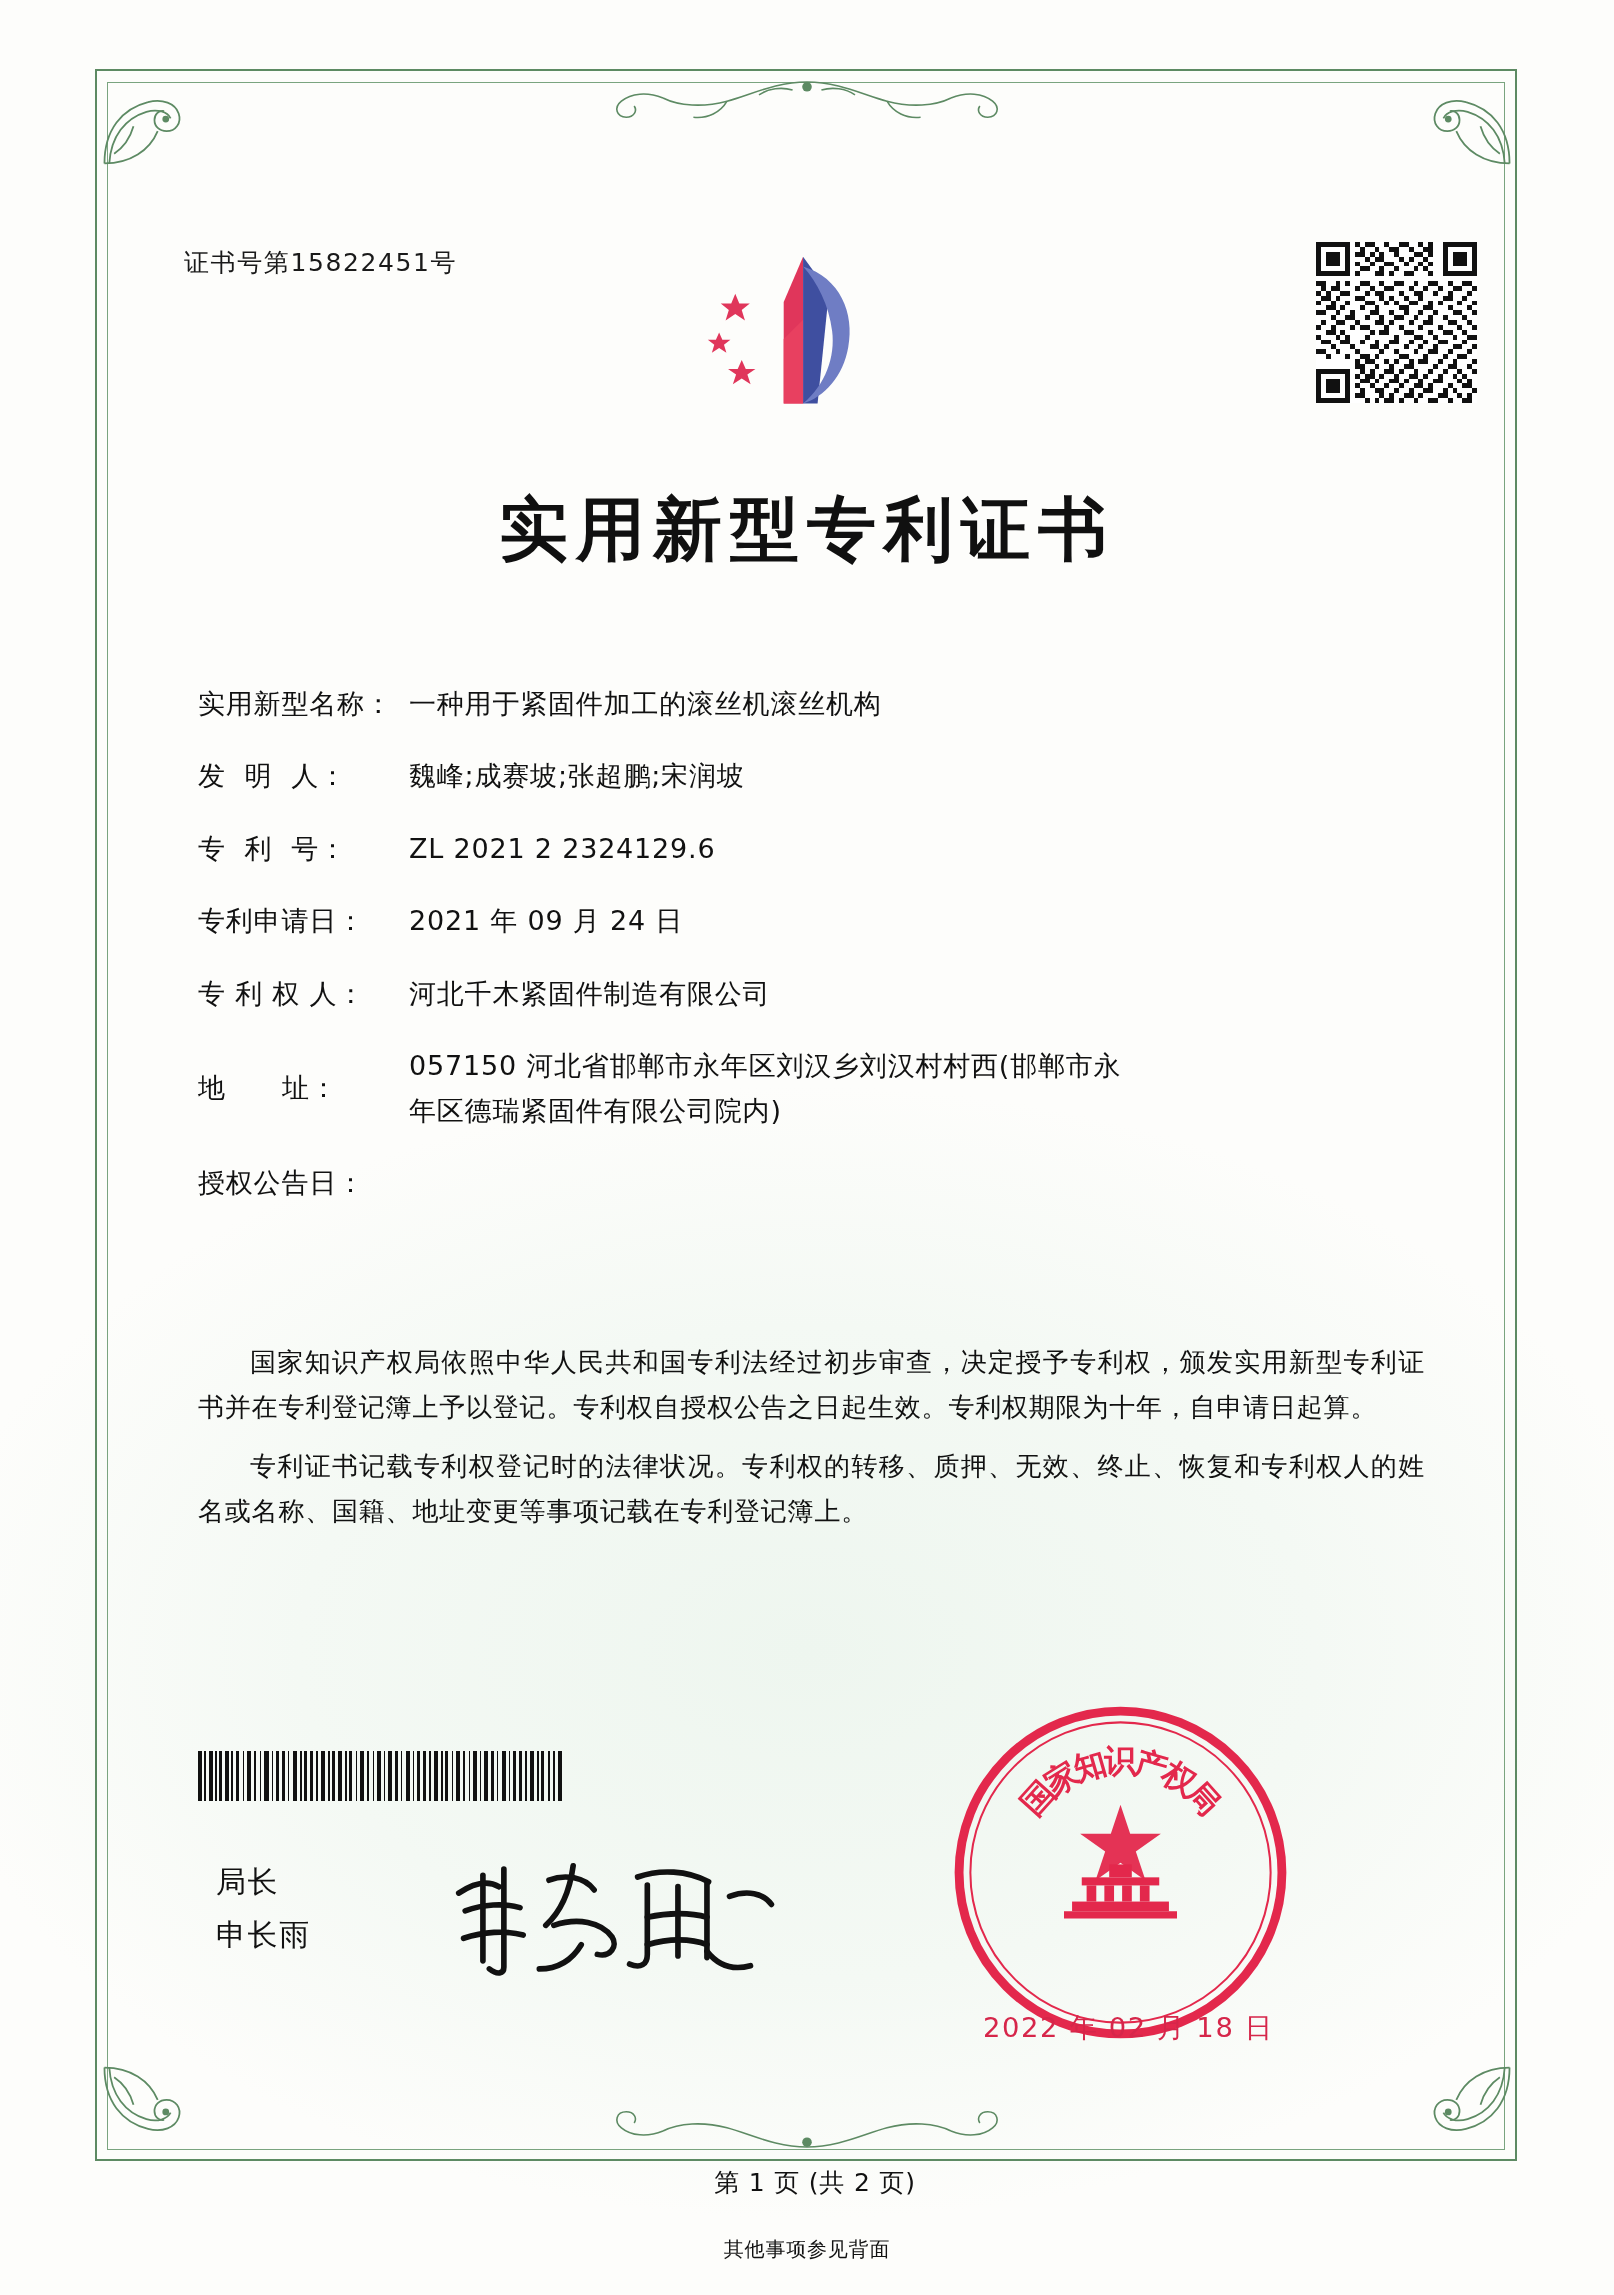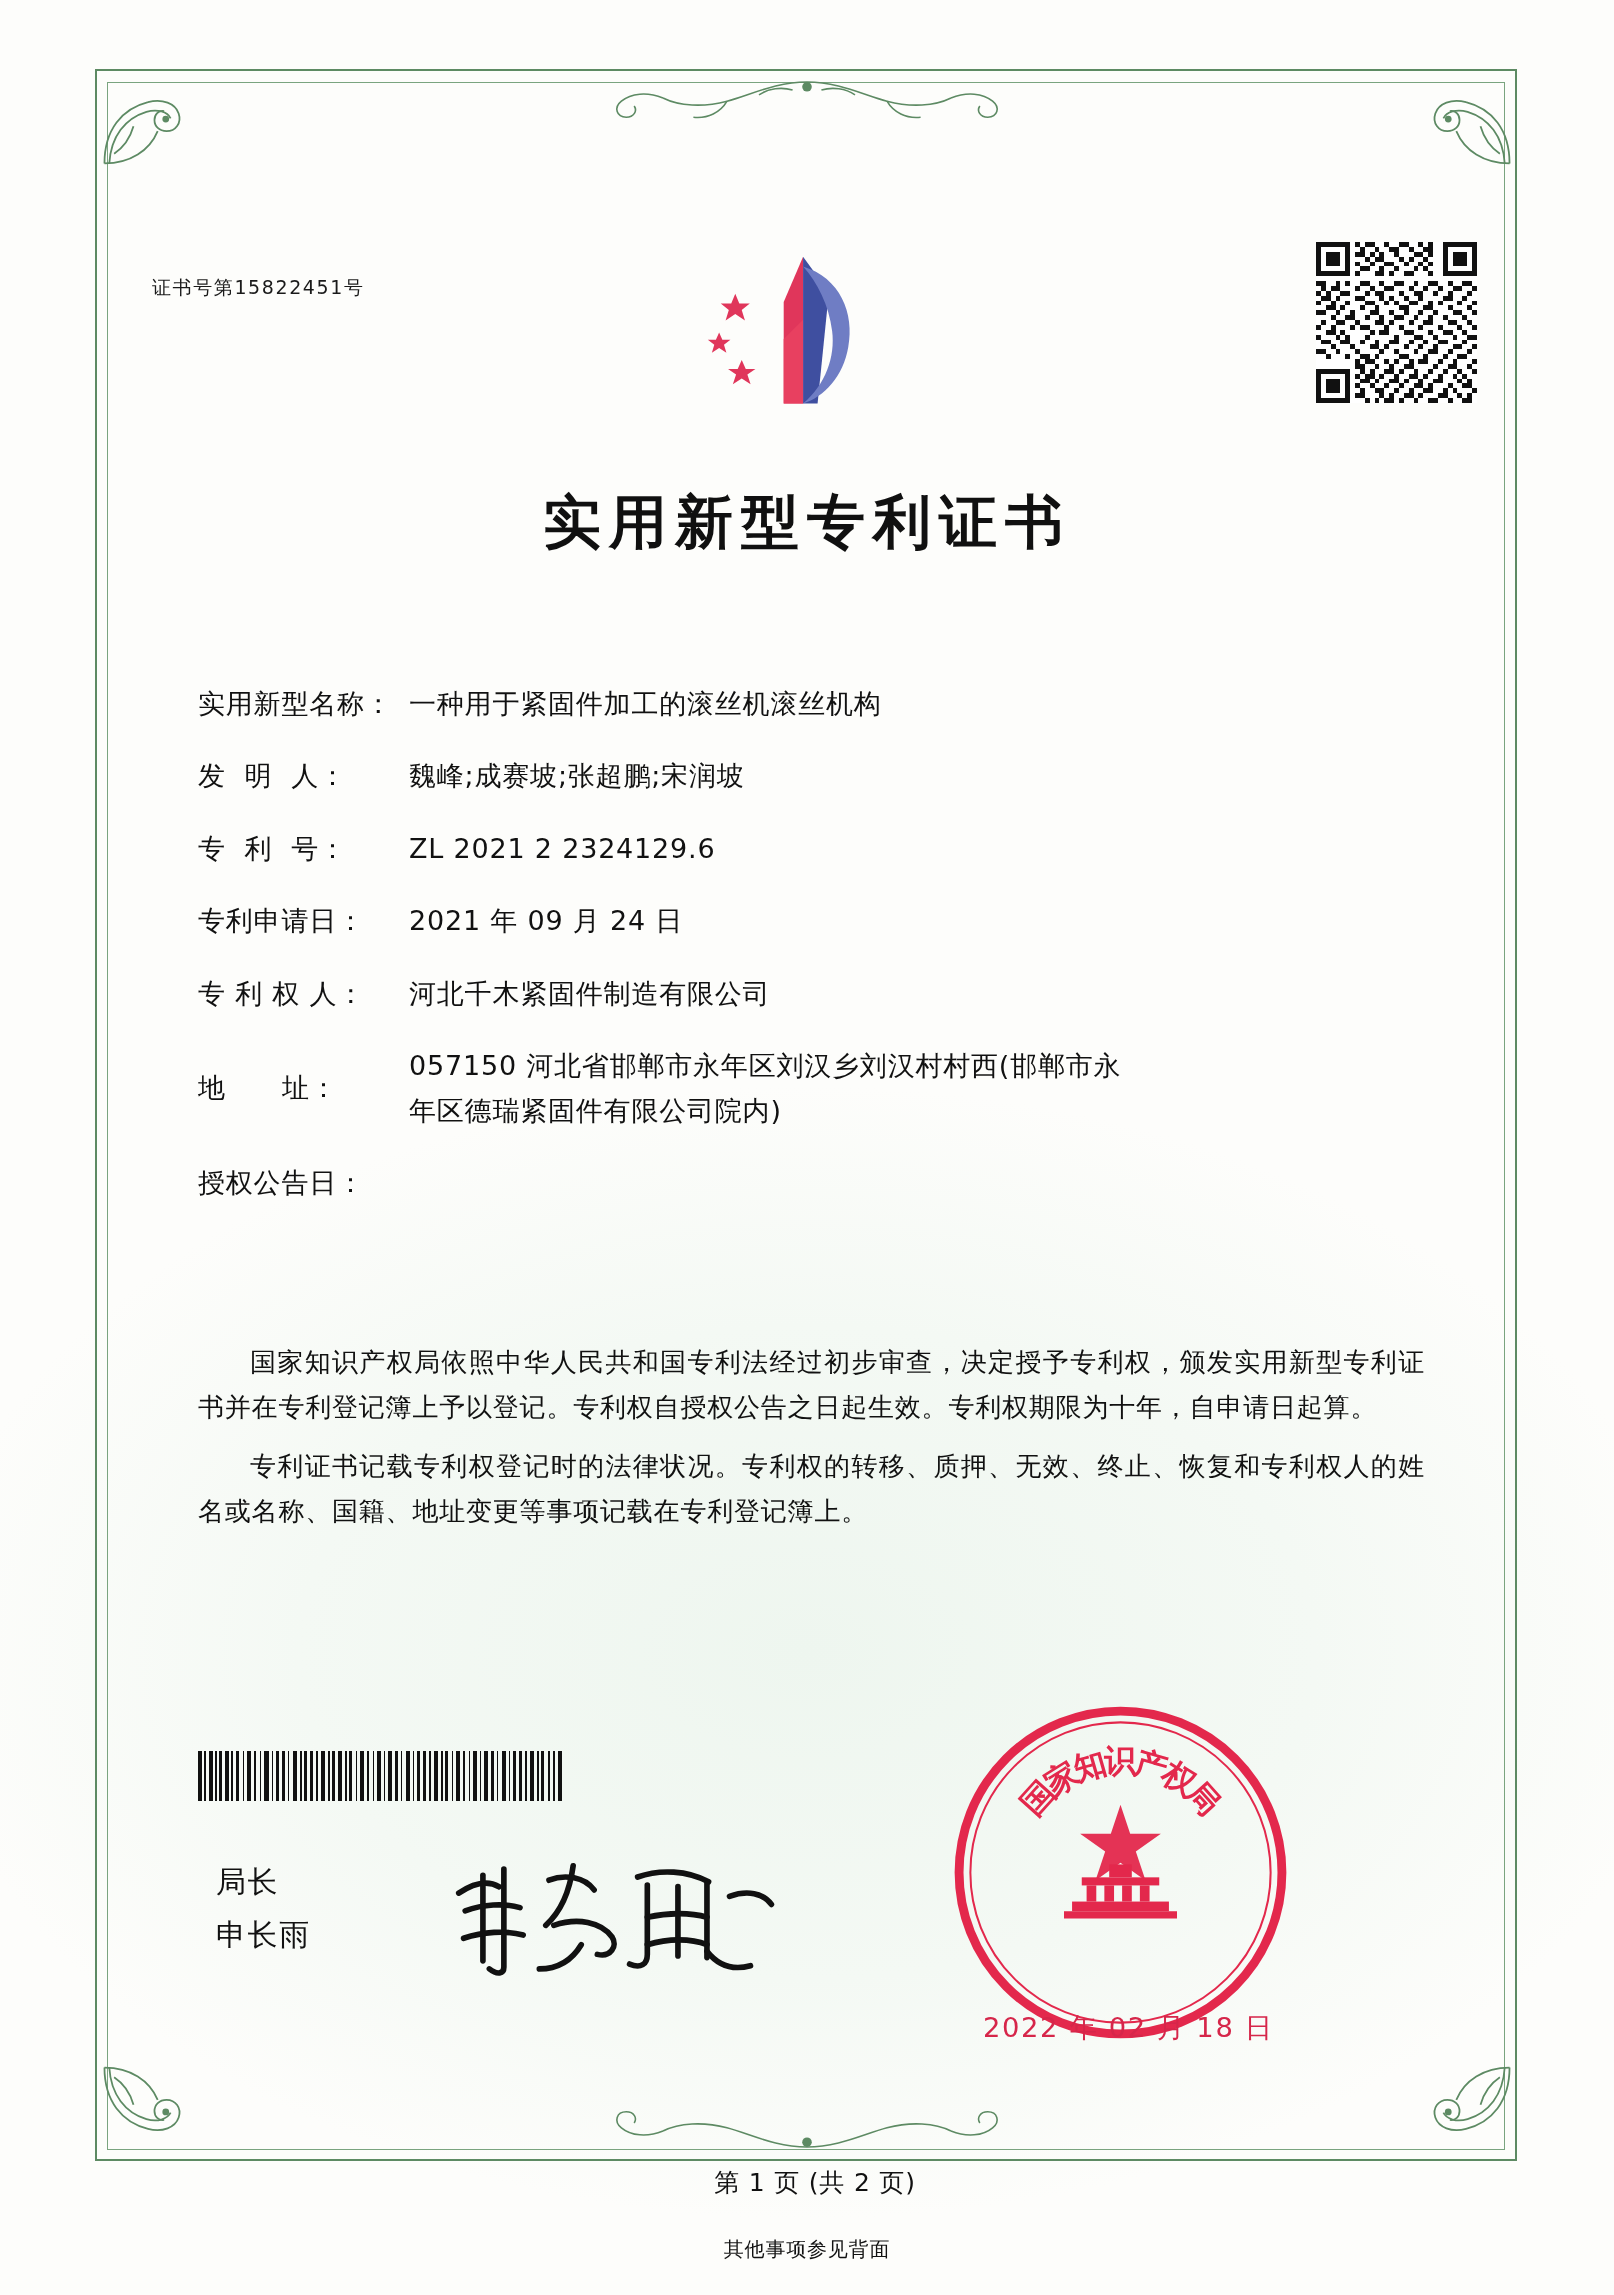--- a/index.html
+++ b/index.html
@@ -67,26 +67,25 @@
     left: 484px; top: 2099px;
     width: 646px; height: 56px;
     color: #5d8a63;
     transform: scaleY(-1);
   }
   .bottom-ornament svg { width:100%; height:100%; display:block; }
 
   
   .cert-no {
     position: absolute;
-    left: 152px; top: 246px;
-    font-size: 19px;
+    left: 184px; top: 246px;
+    font-size: 25px;
     letter-spacing: 1.6px;
     color: #1a1a1a;
     white-space: nowrap;
-    margin-top: 29px;
   }
 
   
   .logo {
     position: absolute;
     left: 682px; top: 242px;
     width: 226px; height: 186px;
   }
   .logo svg { width: 100%; height: 100%; display:block; }
 
@@ -98,21 +97,21 @@
   }
   .qr svg { width:100%; height:100%; display:block; }
 
   
   .title {
     position: absolute;
     left: 0; top: 484px;
     width: 1614px;
     text-align: center;
     font-family: "DejaVu Serif", "Liberation Serif", serif;
-    font-size: 58px;
+    font-size: 69px;
     font-weight: 700;
     letter-spacing: 8px;
     color: #101010;
   }
 
   
   .fields {
     position: absolute;
     left: 198px; top: 686px;
     width: 1227px;

